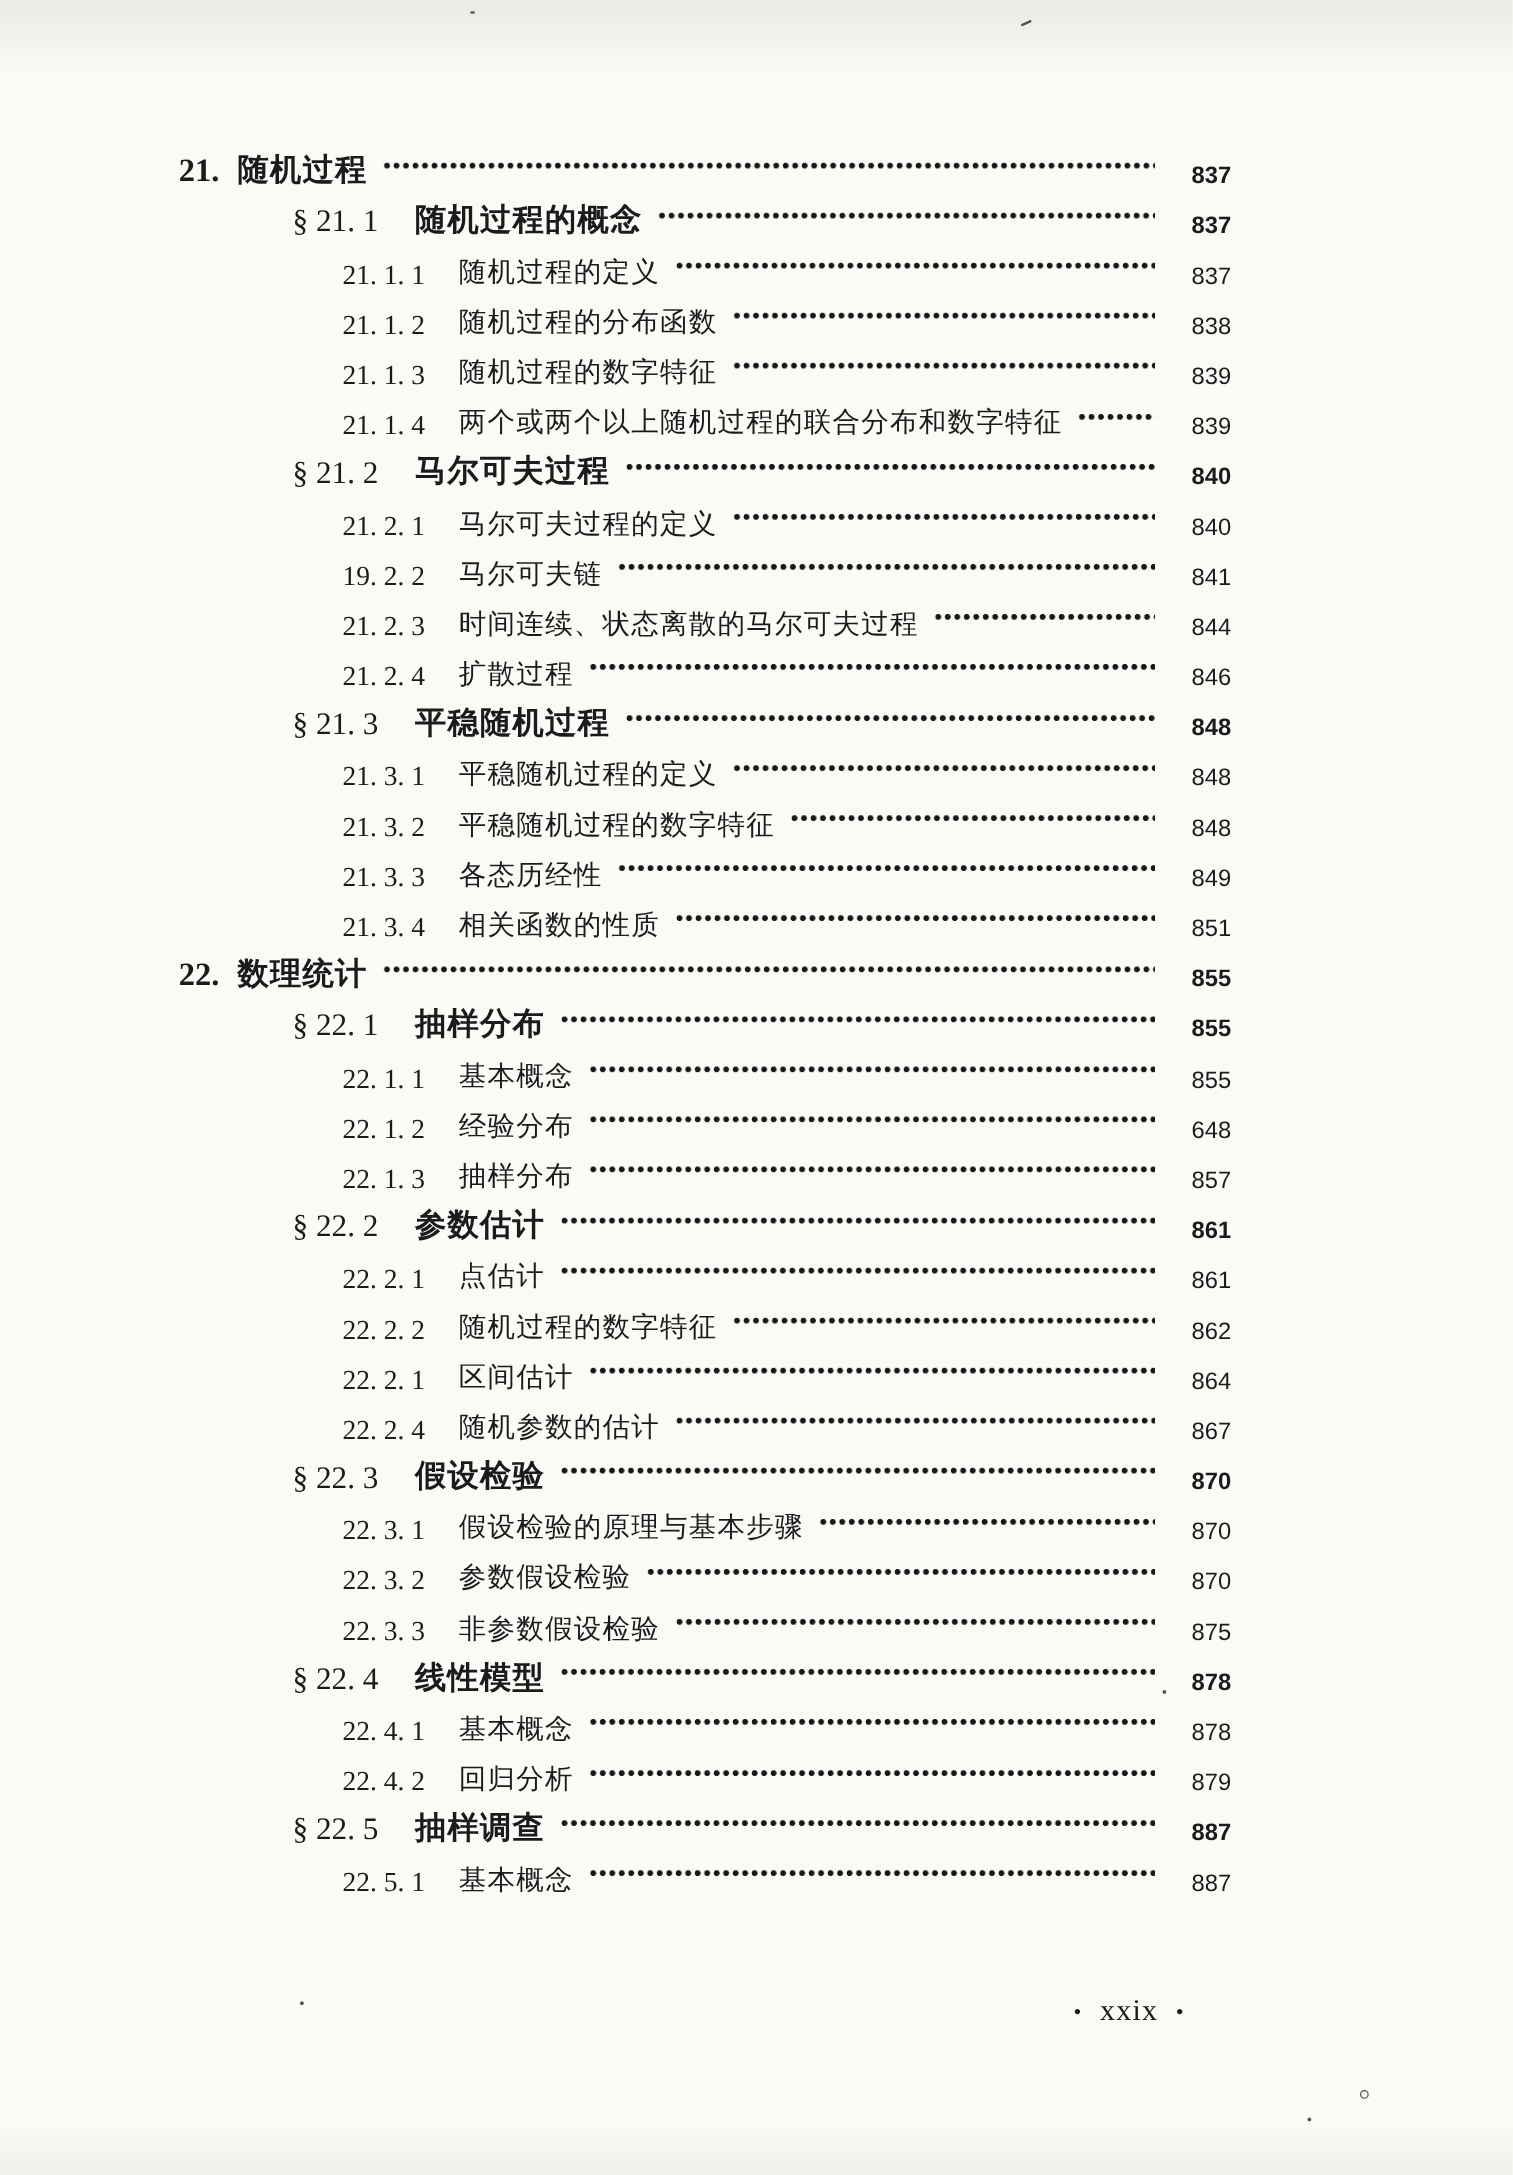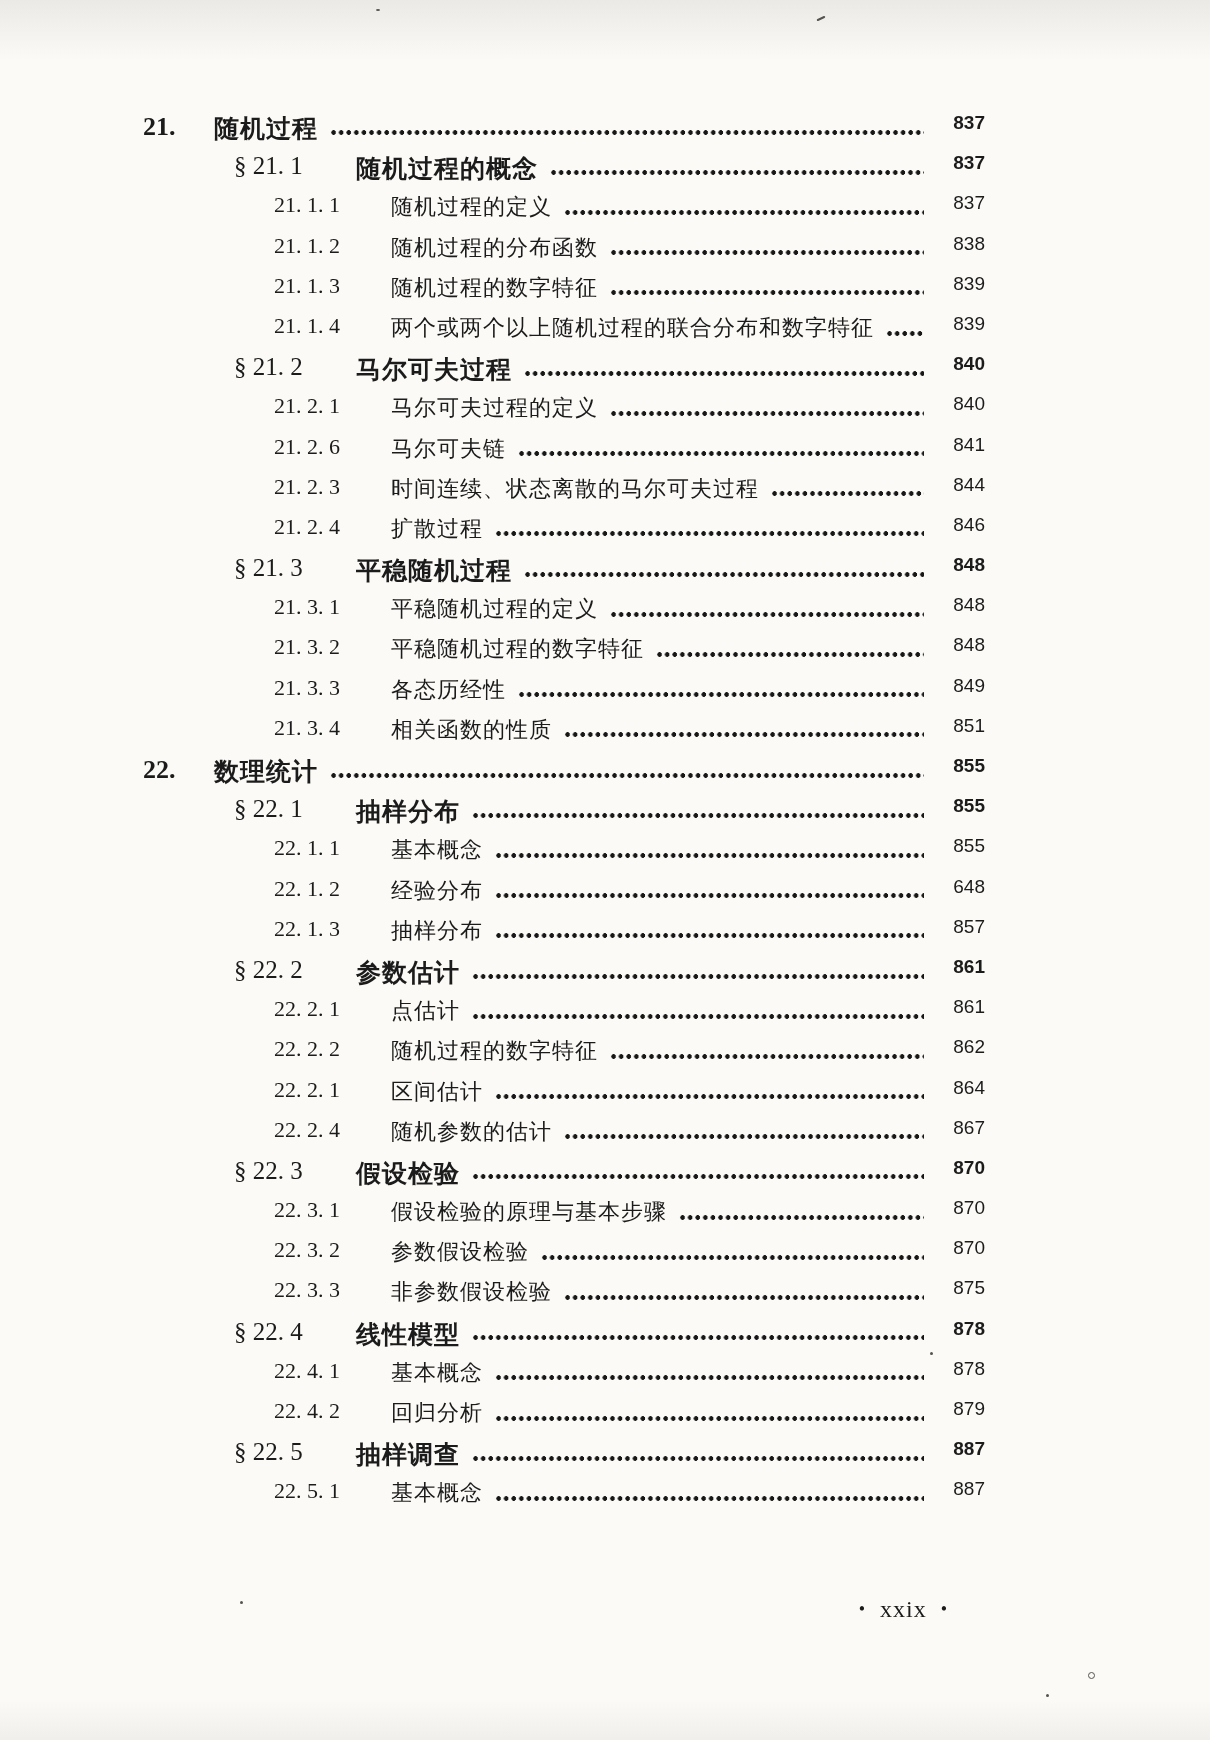--- a/index.html
+++ b/index.html
@@ -23,29 +23,29 @@
     pointer-events: none;
   }
 
   .toc {
     position: absolute;
     left: 125px; top: 112px;
     width: 860px;
   }
   .row {
     display: flex;
-    align-items: flex-start;
+    align-items: flex-end;
     height: 40.2px;
     white-space: nowrap;
   }
   .num {
     font-family: "Liberation Serif", "DejaVu Serif", serif;
     flex: 0 0 auto;
   }
-  .title { letter-spacing: 1px; flex: 0 0 auto; margin-left: 24px; }
+  .title { letter-spacing: 1px; flex: 0 0 auto; }
   .dots {
     flex: 1 1 auto;
     height: 9px;
     margin-left: 12px;
     margin-right: 6px;
     align-self: center;
     background-image: radial-gradient(circle at 3.6px 4.5px, #171717 2.05px, rgba(0,0,0,0) 2.6px);
     background-size: 7.6px 9px;
     background-repeat: repeat-x;
   }
@@ -137,21 +137,21 @@
       <span class="dots"></span>
       <span class="pagenum">840</span>
     </div>
     <div class="row lvl2">
       <span class="num">21. 2. 1</span>
       <span class="title">马尔可夫过程的定义</span>
       <span class="dots"></span>
       <span class="pagenum">840</span>
     </div>
     <div class="row lvl2">
-      <span class="num">21. 2. 6</span>
+      <span class="num">19. 2. 2</span>
       <span class="title">马尔可夫链</span>
       <span class="dots"></span>
       <span class="pagenum">841</span>
     </div>
     <div class="row lvl2">
       <span class="num">21. 2. 3</span>
       <span class="title">时间连续、状态离散的马尔可夫过程</span>
       <span class="dots"></span>
       <span class="pagenum">844</span>
     </div>

